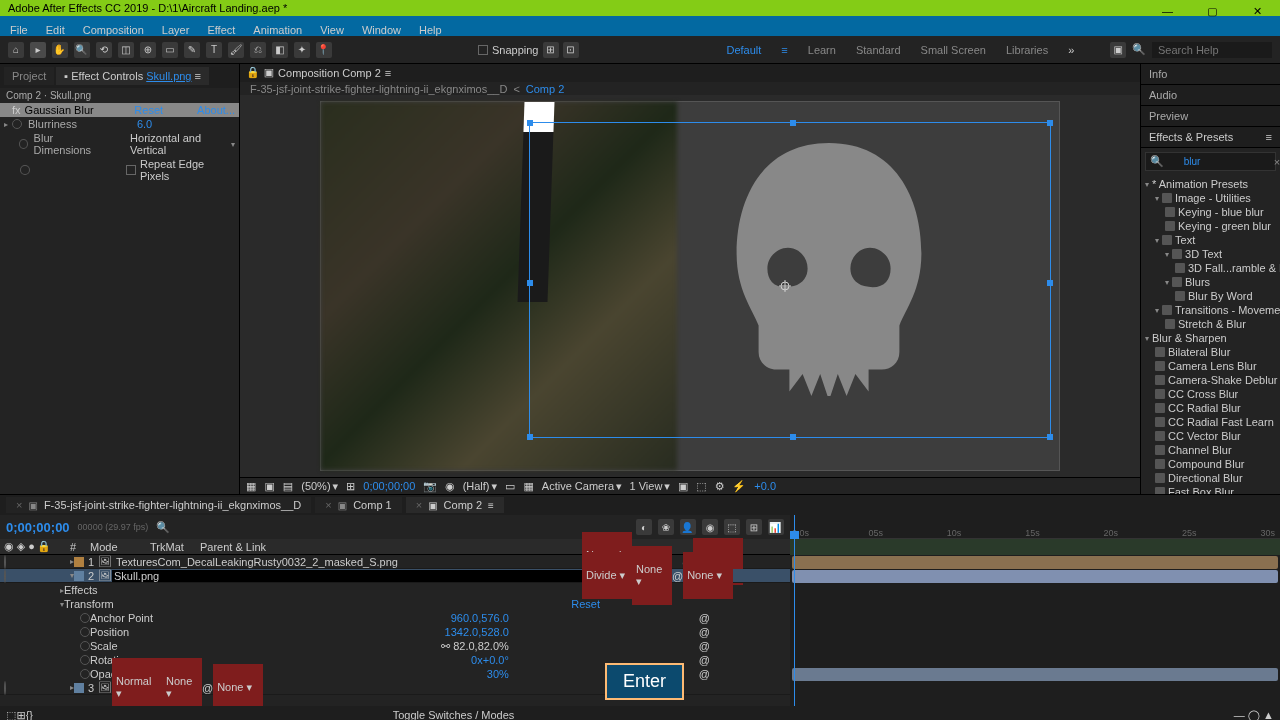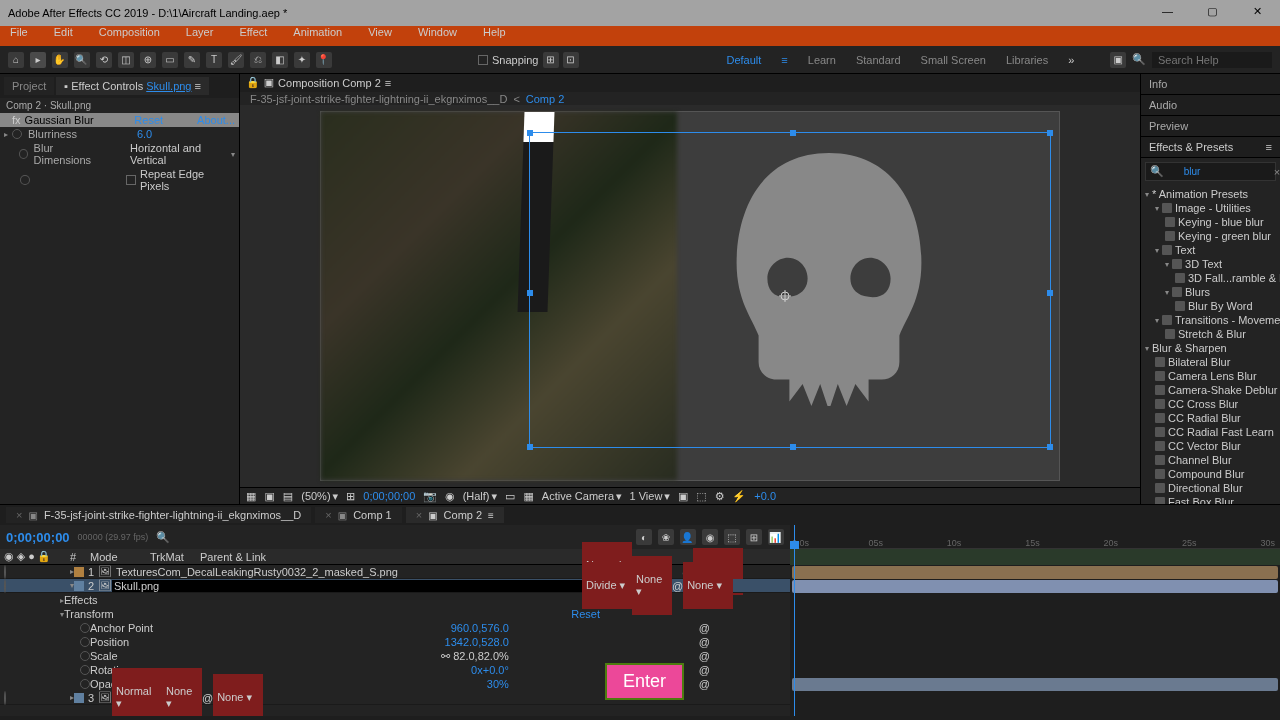--- a/index.html
+++ b/index.html
@@ -1,21 +1,21 @@
 <!DOCTYPE html>
 <html><head>
 <meta charset="utf-8">
 <style>
 * { margin: 0; padding: 0; box-sizing: border-box; font-family: "Segoe UI", Tahoma, sans-serif; font-size: 11px; color: #ccc; }
 body { background: #1a1a1a; width: 1280px; height: 720px; overflow: hidden; position: relative; }
-.titlebar { height: 26px; background: #a3a3a3; display: flex; align-items: center; padding: 0 8px; color: #000; }
+.titlebar { height: 16px; background: #84cc16; display: flex; align-items: center; padding: 0 8px; color: #000; }
 .titlebar span { color: #000; font-size: 11px; }
 .win-controls { position: absolute; right: 0; top: 0; display: flex; }
 .win-btn { width: 45px; height: 22px; display: flex; align-items: center; justify-content: center; color: #000; }
-.menubar { height: 20px; background: #c2410c; display: flex; align-items: flex-start; padding: 0 4px; gap: 14px; }
+.menubar { height: 20px; background: #0369a1; display: flex; align-items: flex-end; padding: 0 4px; gap: 6px; }
 .menubar span { padding: 0 6px; color: #ccc; cursor: default; }
 .toolbar { height: 28px; background: #232323; display: flex; align-items: center; padding: 0 8px; gap: 6px; border-bottom: 1px solid #000; }
 .tool-ico { width: 16px; height: 16px; background: #3a3a3a; border-radius: 2px; display:flex;align-items:center;justify-content:center;font-size:10px;}
 .tool-ico.sel { background: #4a4a4a; }
 .ws-tabs { margin-left: auto; display: flex; gap: 20px; align-items: center; }
 .ws-tab { color: #888; font-size: 11px; }
 .ws-tab.active { color: #2d8ceb; }
 .search-area { display: flex; align-items: center; gap: 6px; margin-left: 16px;}
 .search-inp { background: #1a1a1a; border: none; color: #888; padding: 2px 6px; width: 120px; }
 .main-row { display: flex; height: 430px; }
@@ -73,21 +73,21 @@
 .prop-row { height: 14px; display: flex; align-items: center; font-size: 10px; color: #aaa; padding-left: 60px;}
 .prop-val { color: #2d8ceb; margin-left: auto; margin-right: 190px;}
 .ruler { height: 24px; display: flex; align-items: flex-end; border-bottom: 1px solid #333; position: relative;}
 .ruler-tick { position: absolute; bottom: 0; color: #666; font-size: 9px;}
 .playhead { position: absolute; left: 4px; top: 0; bottom: 0; width: 1px; background: #2d8ceb;}
 .playhead::before { content: ''; position: absolute; top: 16px; left: -4px; width: 9px; height: 8px; background: #2d8ceb;}
 .track-area { position: relative;}
 .track-bar { position: absolute; height: 13px; background: #5a6a7a; border-radius: 2px;}
 .footer { height: 18px; background: #1e1e1e; display: flex; align-items: center; padding: 0 6px; font-size: 9px; color: #666;}
 .footer-center { margin: 0 auto;}
-.enter-key { position: absolute; left: 605px; bottom: 20px; padding: 6px 16px; border: 2px solid #4d7c0f; background: #ec4899; color: #fff; font-size: 18px;}
+.enter-key { position: absolute; left: 605px; bottom: 20px; padding: 6px 16px; border: 2px solid #fdba74; background: #0c4a6e; color: #fff; font-size: 18px;}
 .snap-area { display:flex; align-items:center; gap:4px; margin-left: 140px;}
 .checkbox-sq { width:10px; height:10px; border:1px solid #666; display:inline-block;}
 .stopwatch { width:10px; height:10px; border:1px solid #555; border-radius:50%; display:inline-block;}
 .tri { font-size: 8px; color: #888;}
 </style>
 </head>
 <body>
 
 <div class="titlebar">
   <span>Adobe After Effects CC 2019 - D:\1\Aircraft Landing.aep *</span>

